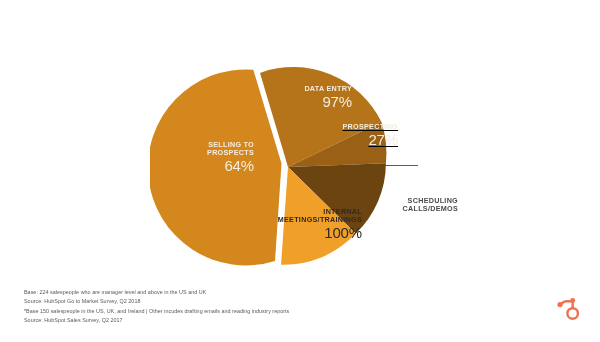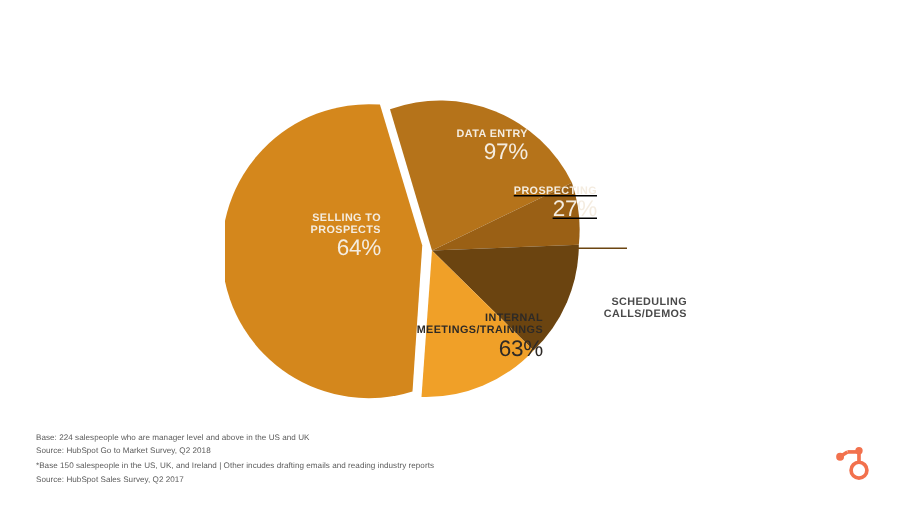--- a/index.html
+++ b/index.html
@@ -156,21 +156,21 @@
     </div>
 
     <div class="slice-label lbl-gray" id="label-scheduling">
       <span class="sl-name">SCHEDULING</span>
       <span class="sl-name">CALLS/DEMOS</span>
     </div>
 
     <div class="slice-label lbl-dark" id="label-internal">
       <span class="sl-name">INTERNAL</span>
       <span class="sl-name">MEETINGS/TRAININGS</span>
-      <span class="sl-value">63%</span>
+      <span class="sl-value">100%</span>
     </div>
   </div>
 
   <div id="footnote">
     <span class="fn-line">Base: 224 salespeople who are manager level and above in the US and UK</span>
     <span class="fn-line">Source: HubSpot Go to Market Survey, Q2 2018</span>
     <span class="fn-line">*Base 150 salespeople in the US, UK, and Ireland | Other incudes drafting emails and reading industry reports</span>
     <span class="fn-line">Source: HubSpot Sales Survey, Q2 2017</span>
   </div>
 

